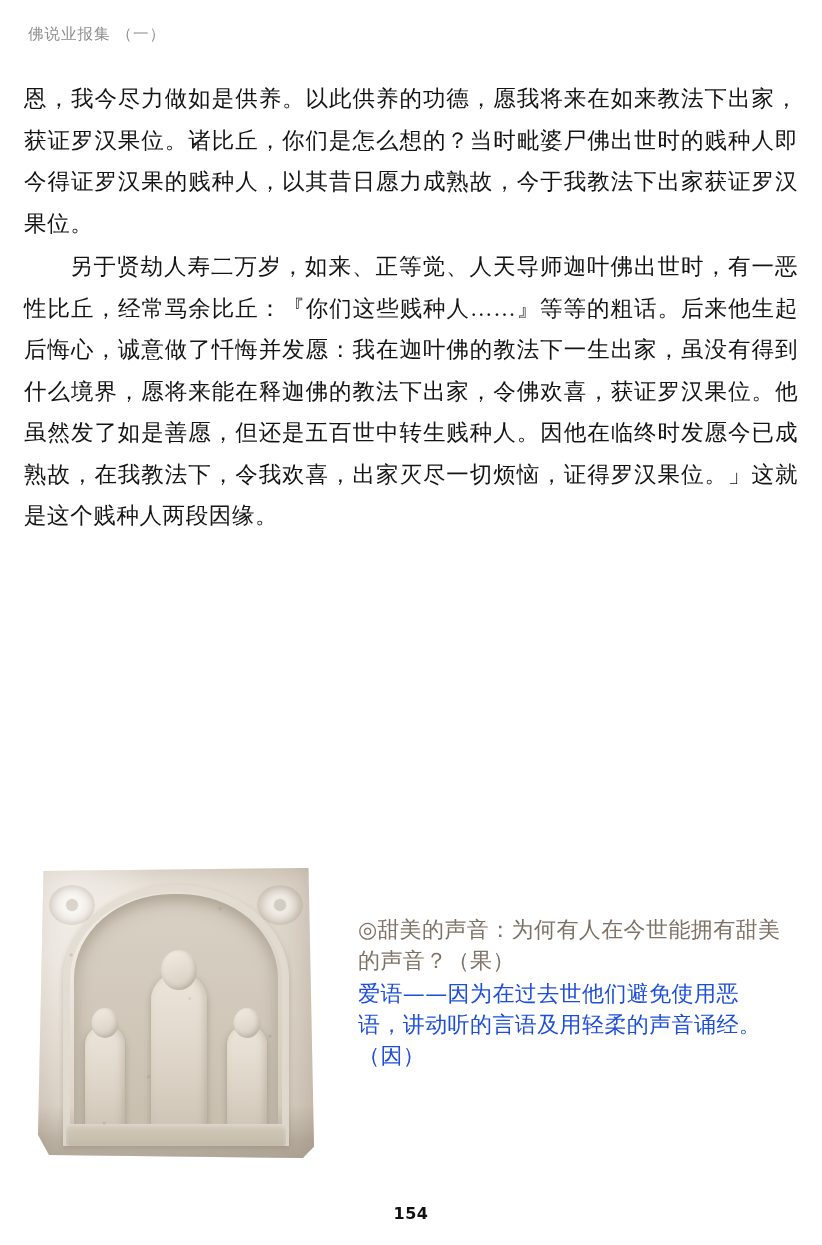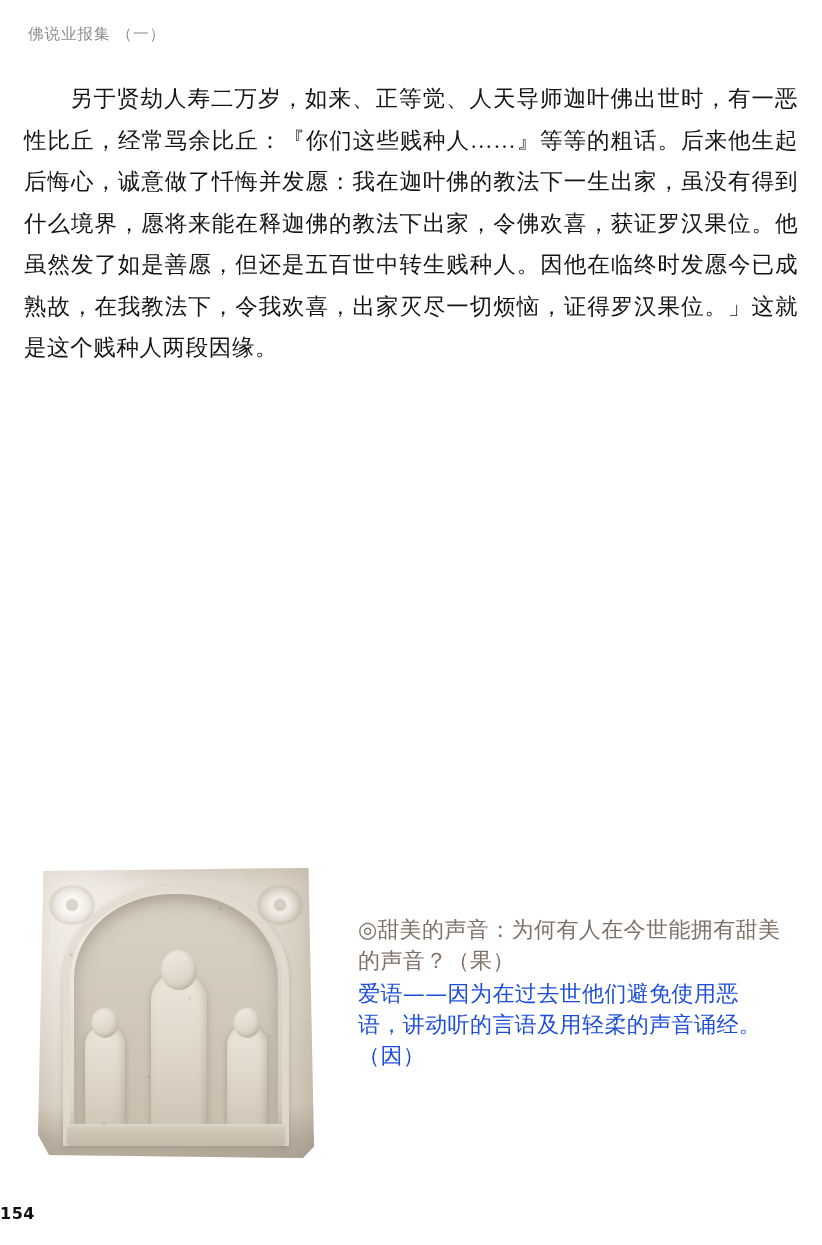--- a/index.html
+++ b/index.html
@@ -46,21 +46,21 @@
   .para {
     font-size: 22.5px;
     line-height: 41.5px;
     text-align: justify;
     text-justify: inter-ideograph;
     letter-spacing: 0.6px;
     margin: 0;
     color: #141414;
     font-family: "Liberation Serif", "DejaVu Serif", serif;
   }
-  .para + .para { margin-top: 2px; margin-left: 40px; }
+  .para + .para { margin-top: 2px; }
   .indent { text-indent: 46px; }
 
   
   .illustration {
     position: absolute;
     left: 38px;
     top: 868px;
     width: 276px;
     height: 290px;
   }
@@ -193,35 +193,37 @@
     color: #8d7f73;
   }
   .bullet-mark { letter-spacing: 0; }
 
   
   .folio {
     position: absolute;
     left: 0;
     right: 0;
     bottom: 22px;
+    text-align: center;
     font-family: "DejaVu Sans", "Liberation Sans", sans-serif;
     font-size: 16px;
     font-weight: bold;
     color: #111;
     letter-spacing: .5px;
   }
 </style>
 </head>
 <body>
 
 <div class="page">
 
   <div class="running-head">佛说业报集 （一）</div>
 
   <div class="body-text">
+    <p class="para">恩，我今尽力做如是供养。以此供养的功德，愿我将来在如来教法下出家，获证罗汉果位。诸比丘，你们是怎么想的？当时毗婆尸佛出世时的贱种人即今得证罗汉果的贱种人，以其昔日愿力成熟故，今于我教法下出家获证罗汉果位。</p>
     <p class="para indent">另于贤劫人寿二万岁，如来、正等觉、人天导师迦叶佛出世时，有一恶性比丘，经常骂余比丘：『你们这些贱种人……』等等的粗话。后来他生起后悔心，诚意做了忏悔并发愿：我在迦叶佛的教法下一生出家，虽没有得到什么境界，愿将来能在释迦佛的教法下出家，令佛欢喜，获证罗汉果位。他虽然发了如是善愿，但还是五百世中转生贱种人。因他在临终时发愿今已成熟故，在我教法下，令我欢喜，出家灭尽一切烦恼，证得罗汉果位。」这就是这个贱种人两段因缘。</p>
   </div>
 
   <div class="illustration">
     <div class="stone">
       <div class="edge-wear"></div>
       <div class="arch-rim"></div>
       <div class="niche"></div>
       <div class="scroll left"></div>
       <div class="scroll right"></div>

